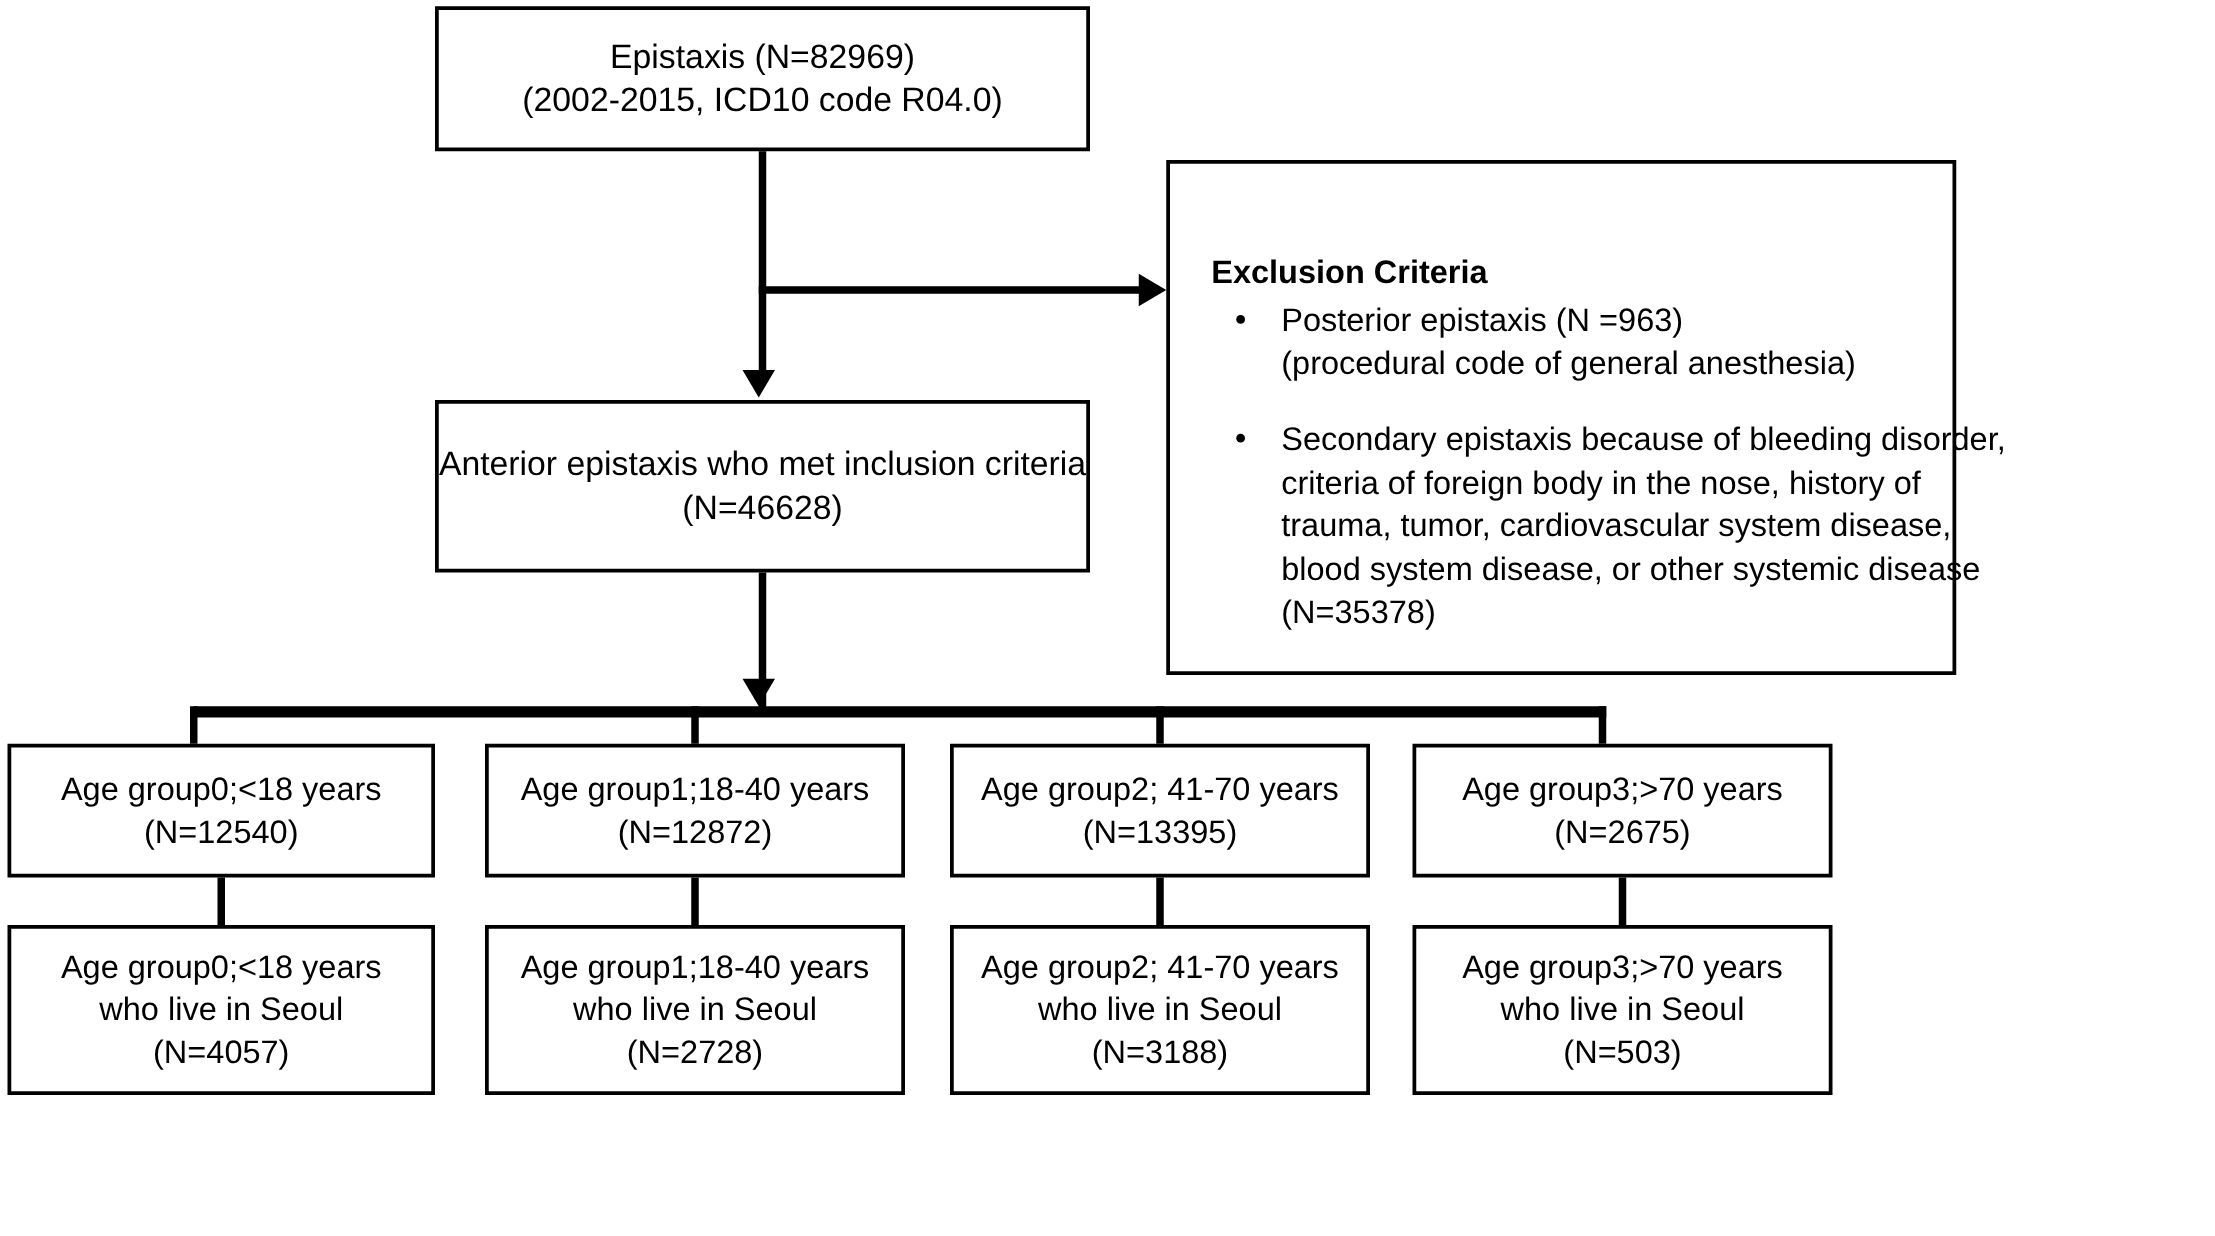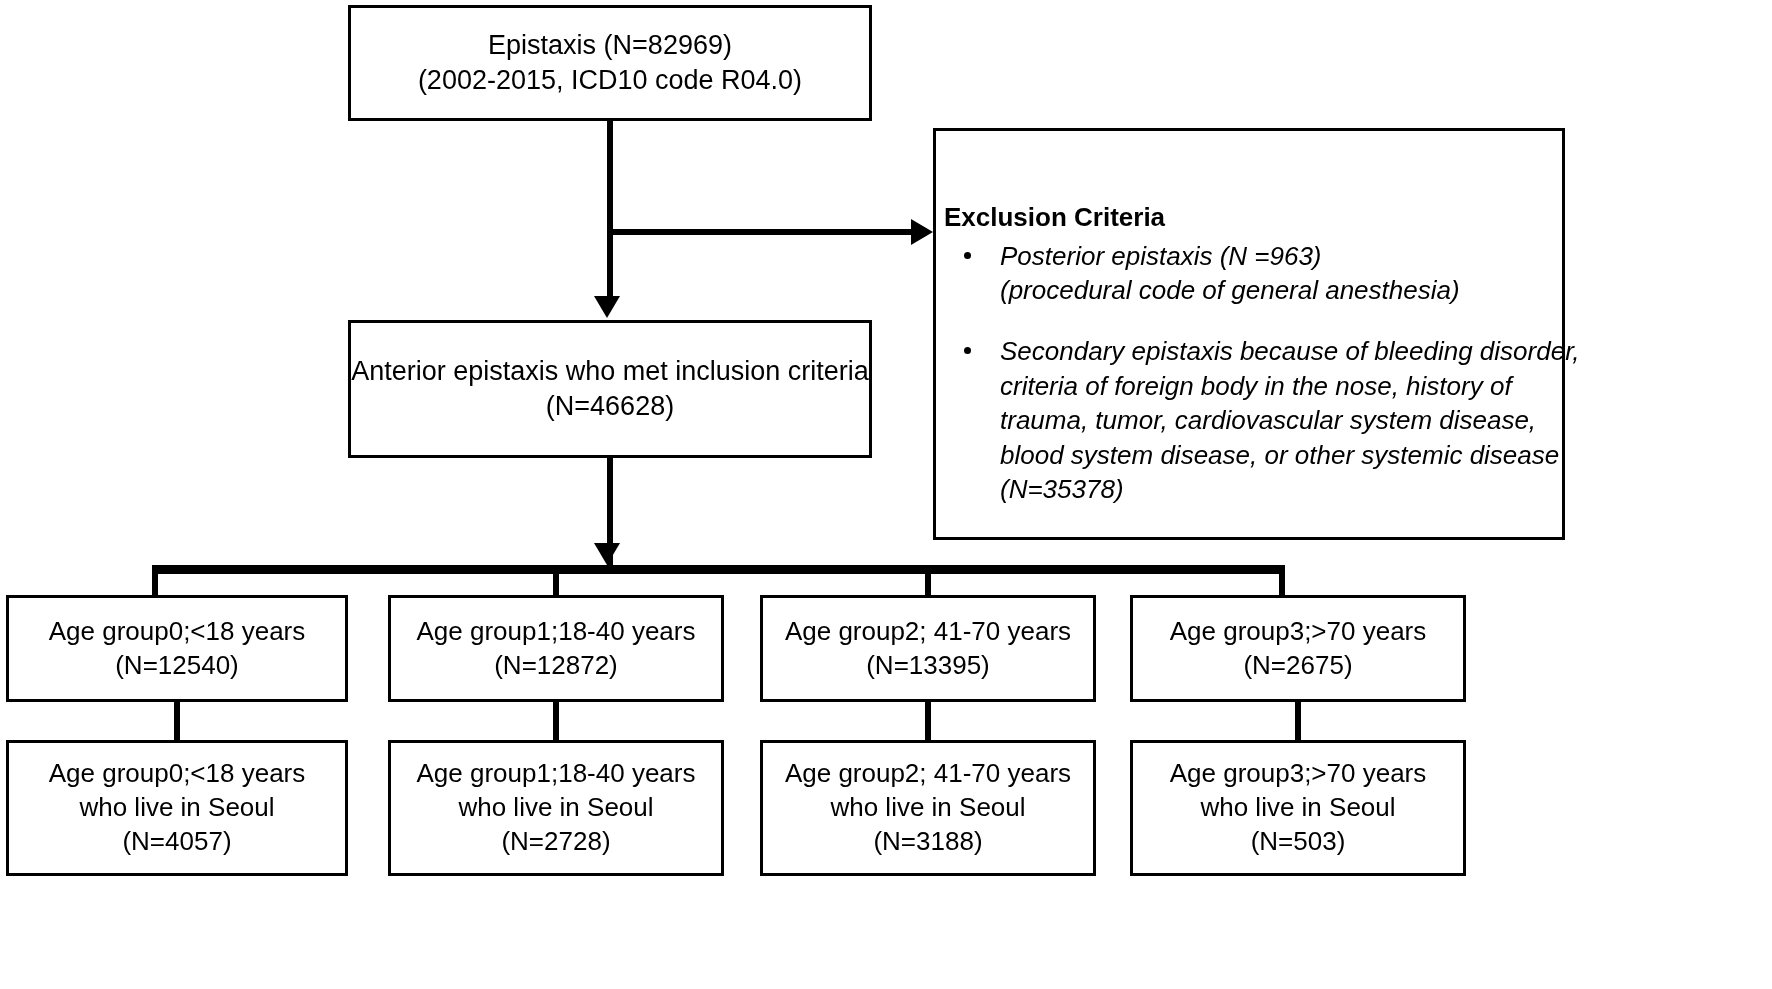--- a/index.html
+++ b/index.html
@@ -54,35 +54,34 @@
   #box-inclusion{
     left:348px; top:320px; width:524px; height:138px;
     font-size:27px;
   }
   #box-exclusion{
     left:933px; top:128px; width:632px; height:412px;
     display:block;
     align-items:flex-start;
     justify-content:flex-start;
     text-align:left;
-    padding:70px 16px 10px 6px;
+    padding:70px 16px 10px 31px;
     font-size:26px;
   }
   #box-exclusion .exc-title{
     font-weight:bold;
     font-size:26px;
     margin:0 0 2px 2px;
     white-space:nowrap;
   }
   .exc-item{
     position:relative;
     padding-left:58px;
     margin-top:4px;
     line-height:1.33;
-    font-style:italic;
   }
   .exc-item.second{margin-top:26px;}
   .exc-bullet{
     position:absolute;
     left:22px;
     top:0.52em;
     width:7px;height:7px;
     background:#000000;
     border-radius:50%;
   }

